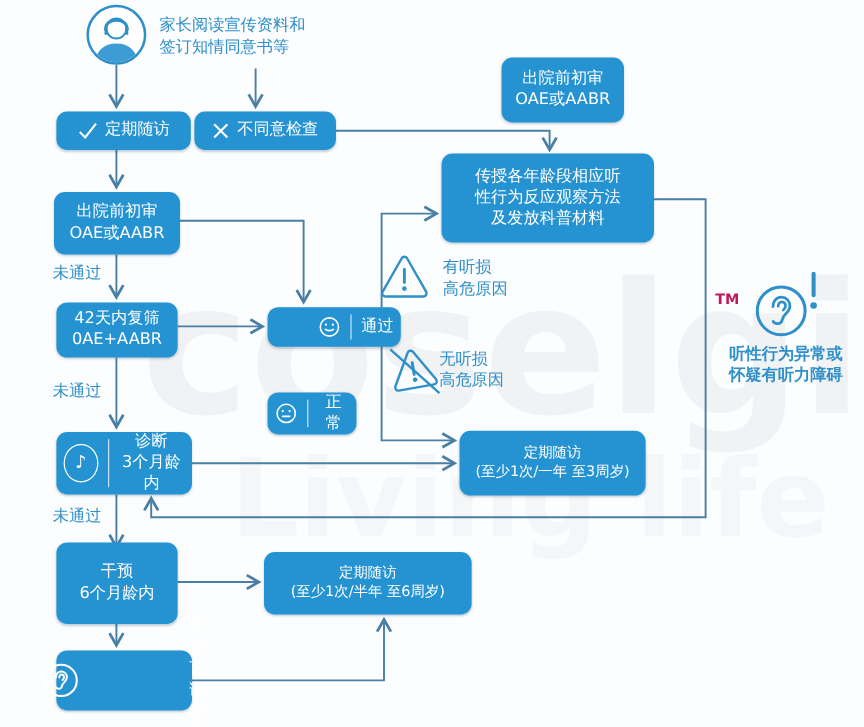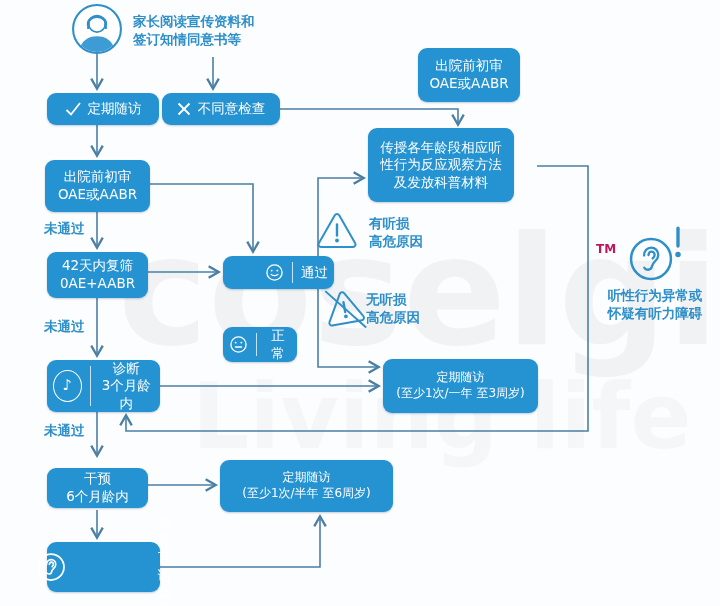--- a/index.html
+++ b/index.html
@@ -22,21 +22,21 @@
     font-size:13.5px;line-height:1.3;box-shadow:0 1px 2px rgba(20,70,110,.25);}
   .node .ntext{white-space:pre-line;}
   .flexrow{flex-direction:row;gap:7px;padding:0 6px;}
   .ndiv{width:1px;align-self:stretch;margin:6px 1px;background:rgba(255,255,255,.75);}
   .small{font-size:12px;}
   .nicon{display:flex;align-items:center;justify-content:center;}
   .circle-note{width:30px;height:30px;border:1.6px solid #fff;border-radius:50%;
     display:flex;align-items:center;justify-content:center;font-size:15px;color:#fff;}
 
   
-  .blue-label{position:absolute;z-index:3;color:#2e8fc9;font-size:13.5px;font-weight:700;
+  .blue-label{position:absolute;z-index:3;color:#2e8fc9;font-size:13.5px;font-weight:400;
     line-height:1.3;white-space:pre-line;}
   .ann-icon{position:absolute;z-index:3;}
   .avatar{position:absolute;left:71px;top:3px;z-index:3;}
   .note-text{position:absolute;left:133px;top:13px;width:140px;text-align:left;}
   .abn-text{position:absolute;left:592px;top:287px;width:126px;text-align:center;font-weight:600;}
 </style>
 </head>
 <body>
 
 <div class="stage">
@@ -124,21 +124,21 @@
 
   <div class="node flexrow" style="left:47px;top:360px;width:101px;height:52px;">
     <span class="nicon circle-note">♪</span>
     <span class="ndiv"></span>
     <span class="ntext">诊断
 3个月龄内</span>
   </div>
 
   <div class="blue-label" style="left:44px;top:422px;">未通过</div>
 
-  <div class="node" style="left:47px;top:468px;width:101px;height:40px;">
+  <div class="node" style="left:47px;top:452px;width:101px;height:68px;">
     <span class="ntext">干预
 6个月龄内</span>
   </div>
 
   <div class="node flexrow" style="left:47px;top:542px;width:101px;height:50px;gap:45px;">
     <span class="nicon">
       <svg width="30" height="30" viewBox="0 0 24 24">
         <circle cx="12" cy="12" r="10.4" fill="none" stroke="#fff" stroke-width="1.4"></circle>
         <path d="M8.4 10.2c0-2.5 1.6-4.1 3.7-4.1 2 0 3.7 1.5 3.7 3.8 0 1.7-.9 2.5-1.8 3.4-.8.8-1.3 1.5-1.5 2.5-.2 1.1-1 1.8-2.1 1.8-.9 0-1.6-.4-1.9-1" fill="none" stroke="#fff" stroke-width="1.3" stroke-linecap="round"></path>
         <path d="M10.7 10c0-1.1.7-1.9 1.6-1.9.9 0 1.6.8 1.6 1.8 0 .8-.4 1.2-1 1.8" fill="none" stroke="#fff" stroke-width="1.3" stroke-linecap="round"></path>
@@ -194,21 +194,21 @@
     </svg>
   </div>
   <div class="blue-label" style="left:366px;top:291px;">无听损
 高危原因</div>
 
   <div class="node" style="left:418px;top:48px;width:102px;height:54px;">
     <span class="ntext">出院前初审
 OAE或AABR</span>
   </div>
 
-  <div class="node" style="left:368px;top:128px;width:146px;height:74px;">
+  <div class="node" style="left:368px;top:128px;width:177px;height:74px;">
     <span class="ntext">传授各年龄段相应听
 性行为反应观察方法
 及发放科普材料</span>
   </div>
 
   <div class="node small" style="left:383px;top:359px;width:155px;height:54px;">
     <span class="ntext">定期随访
 (至少1次/一年 至3周岁)</span>
   </div>
 

